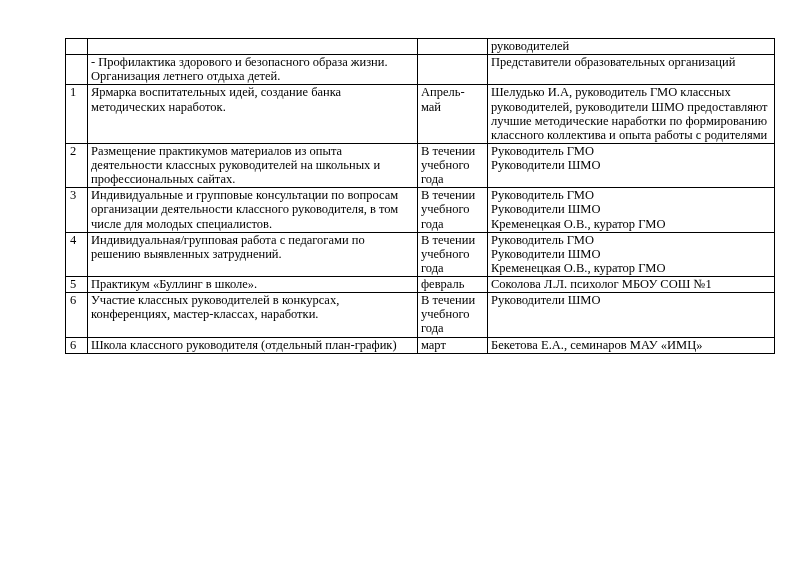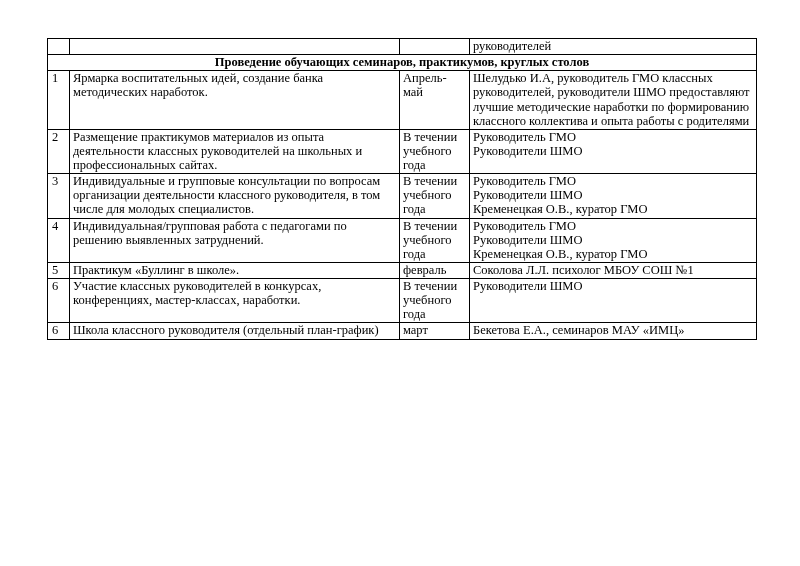--- a/index.html
+++ b/index.html
@@ -8,21 +8,21 @@
     width: 800px; height: 566px;
     font-family: "Liberation Serif", serif;
     font-size: 12.5px;
     color: #000;
     position: relative;
     overflow: hidden;
   }
   .page { position: relative; width: 800px; height: 566px; background: #fff; }
   table.plan {
     position: absolute;
-    left: 47px; top: 38px;
+    left: 65px; top: 38px;
     width: 709px;
     border-collapse: collapse;
     table-layout: fixed;
   }
   td {
     border: 1px solid #000;
     vertical-align: top;
     padding: 0 3px 1px 3px;
     line-height: 1.13;
     white-space: pre-line;
@@ -52,24 +52,28 @@
     </colgroup>
     <tbody>
 
       <tr>
         <td class="num"></td>
         <td></td>
         <td></td>
         <td>руководителей</td>
       </tr>
 
+      <tr>
+        <td class="num"></td>
+        <td>- Профилактика здорового и безопасного образа жизни.
+Организация летнего отдыха детей.</td>
+        <td></td>
+        <td>Представители образовательных организаций</td>
+      </tr>
 
-      <tr>
-        <td class="section-title-cell" colspan="4">Проведение обучающих семинаров, практикумов, круглых столов</td>
-      </tr>
 
       <tr>
         <td class="num">1</td>
         <td>Ярмарка воспитательных идей, создание банка методических наработок.</td>
         <td>Апрель-май</td>
         <td>Шелудько И.А, руководитель ГМО классных руководителей, руководители ШМО предоставляют лучшие методические наработки по формированию классного коллектива и опыта работы с родителями</td>
       </tr>
       <tr>
         <td class="num">2</td>
         <td>Размещение практикумов материалов из опыта деятельности классных руководителей на школьных и профессиональных сайтах.</td>

